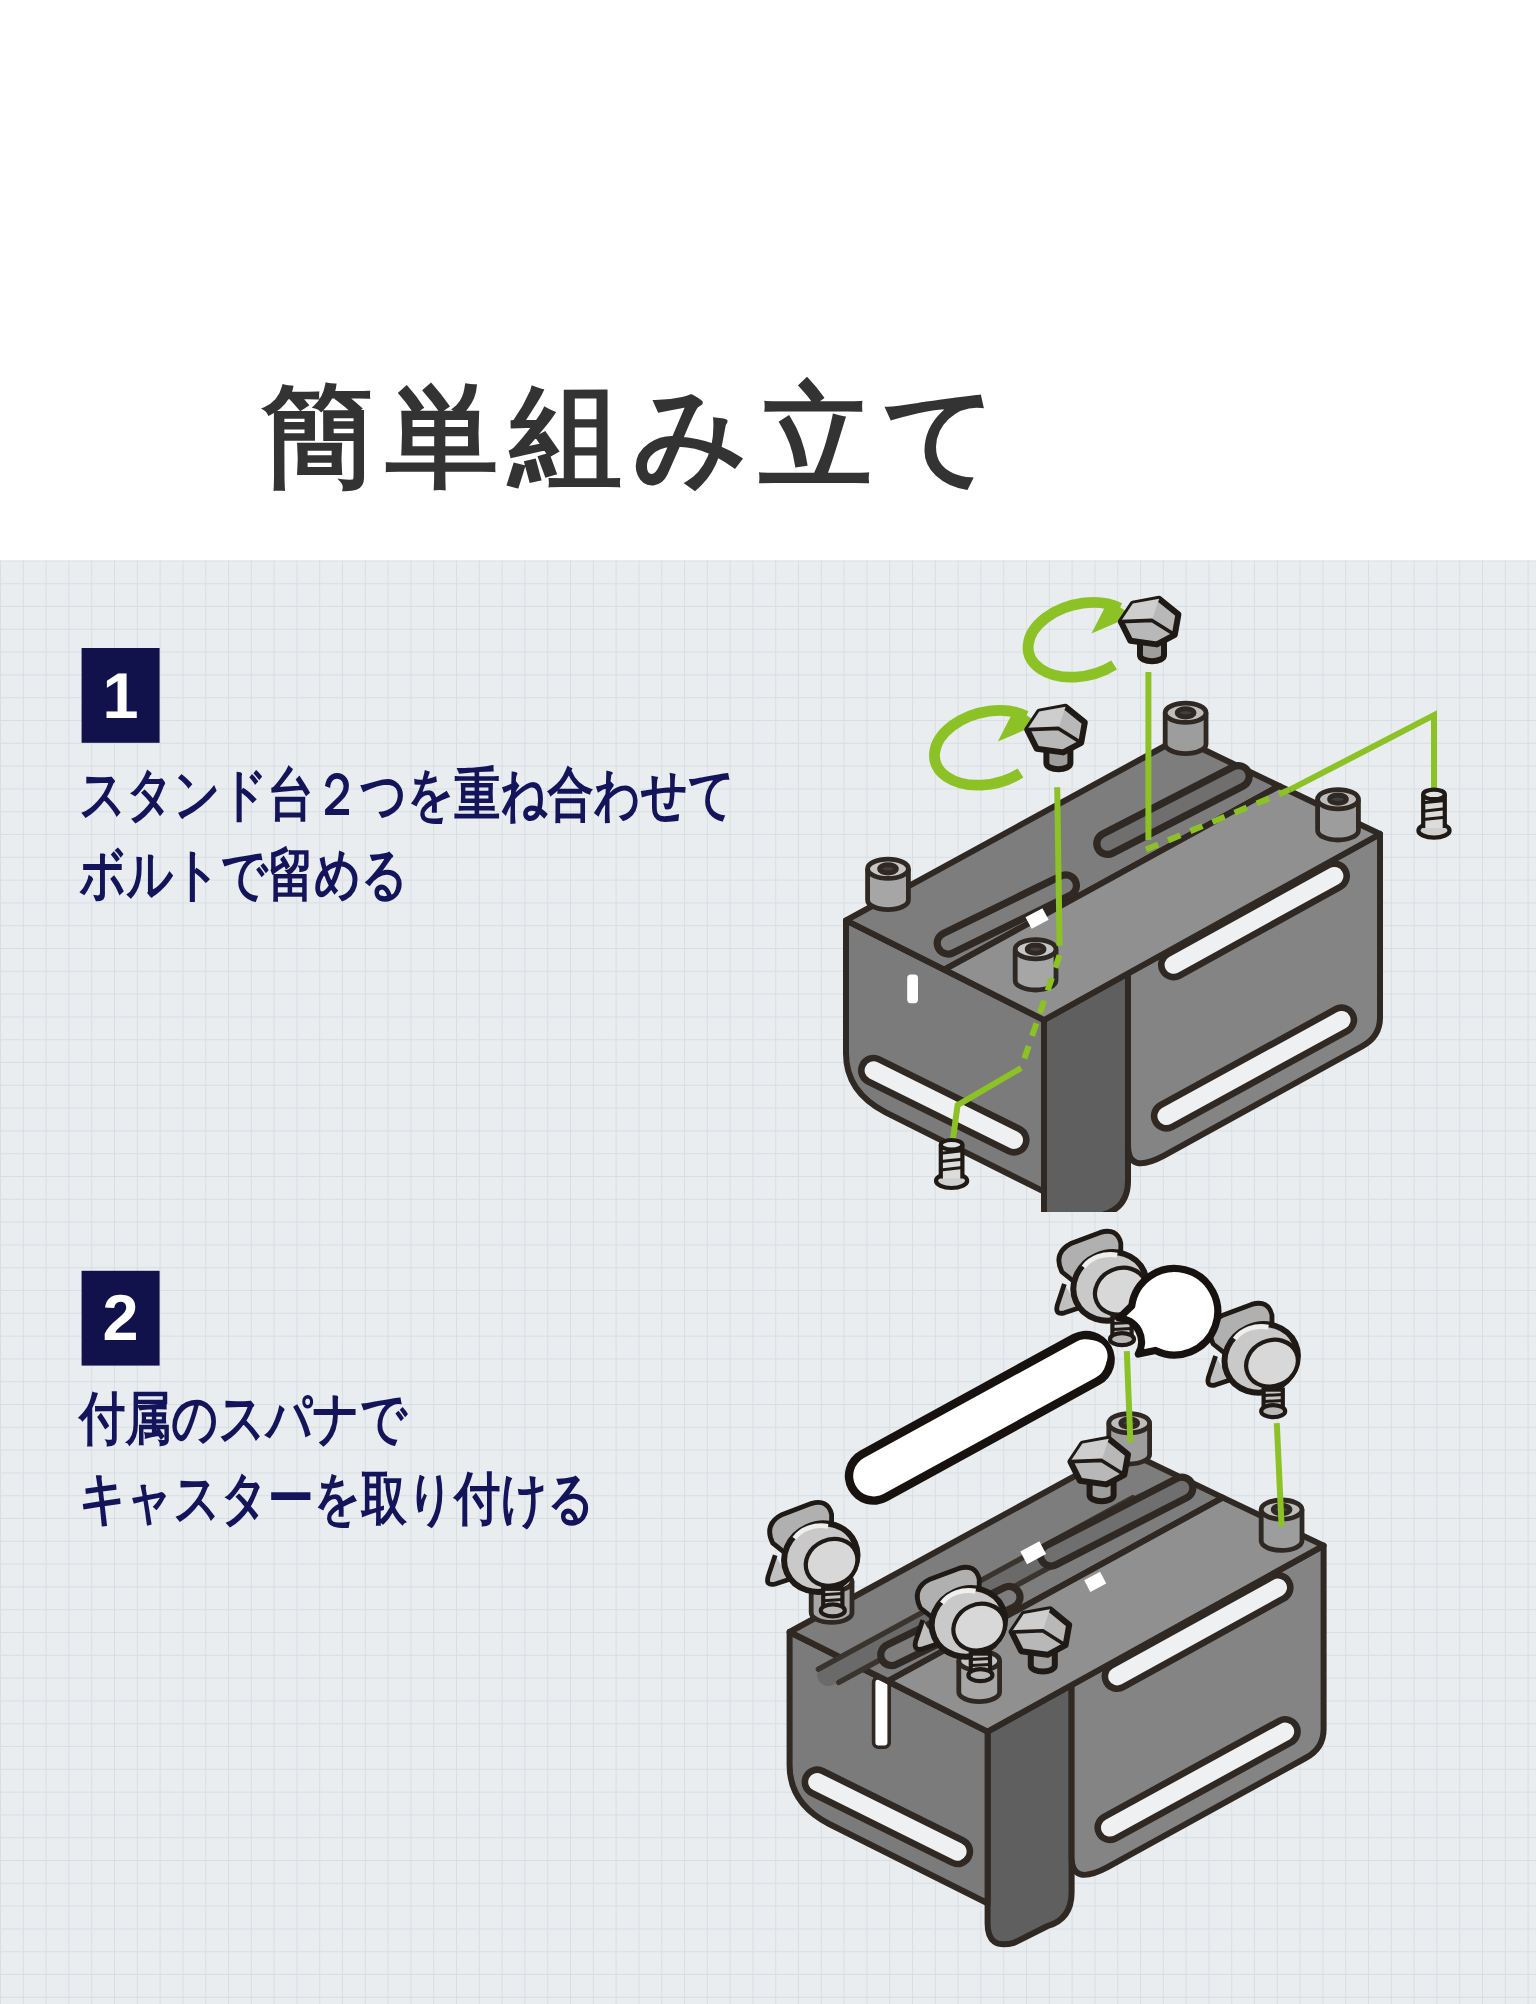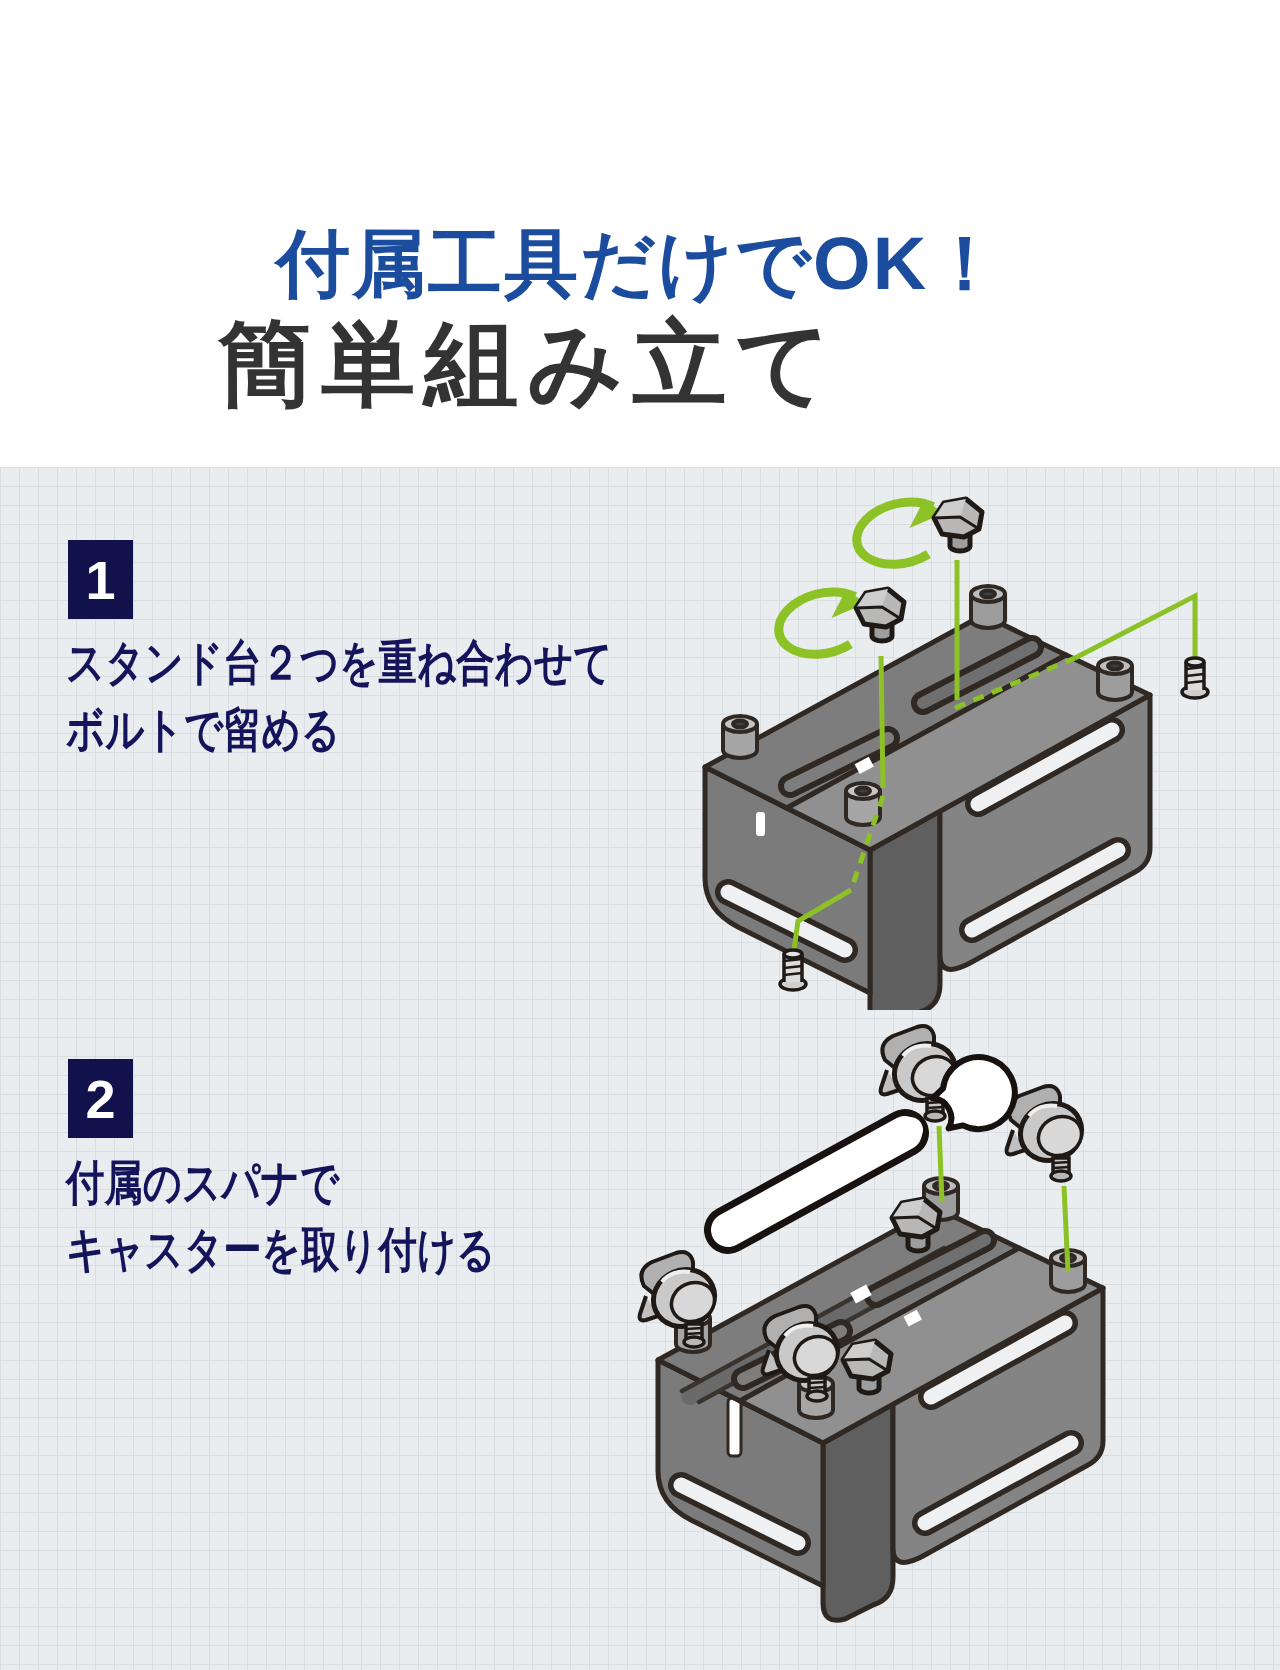--- a/index.html
+++ b/index.html
@@ -52,21 +52,20 @@
   .illus{position:absolute;}
   .illus1{left:620px;top:-7px;}
   .illus2{left:590px;top:533px;}
 </style>
 </head>
 <body>
 
 <div class="page">
 
   <header class="hero">
-    <div class="title-sub">付属工具だけでOK！</div>
     <div class="title-main">簡単組み立て</div>
   </header>
 
   <section class="steps">
 
     <div class="badge b1">1</div>
     <p class="caption c1">
       <span>スタンド台２つを重ね合わせて</span><br>
       <span>ボルトで留める</span>
     </p>

